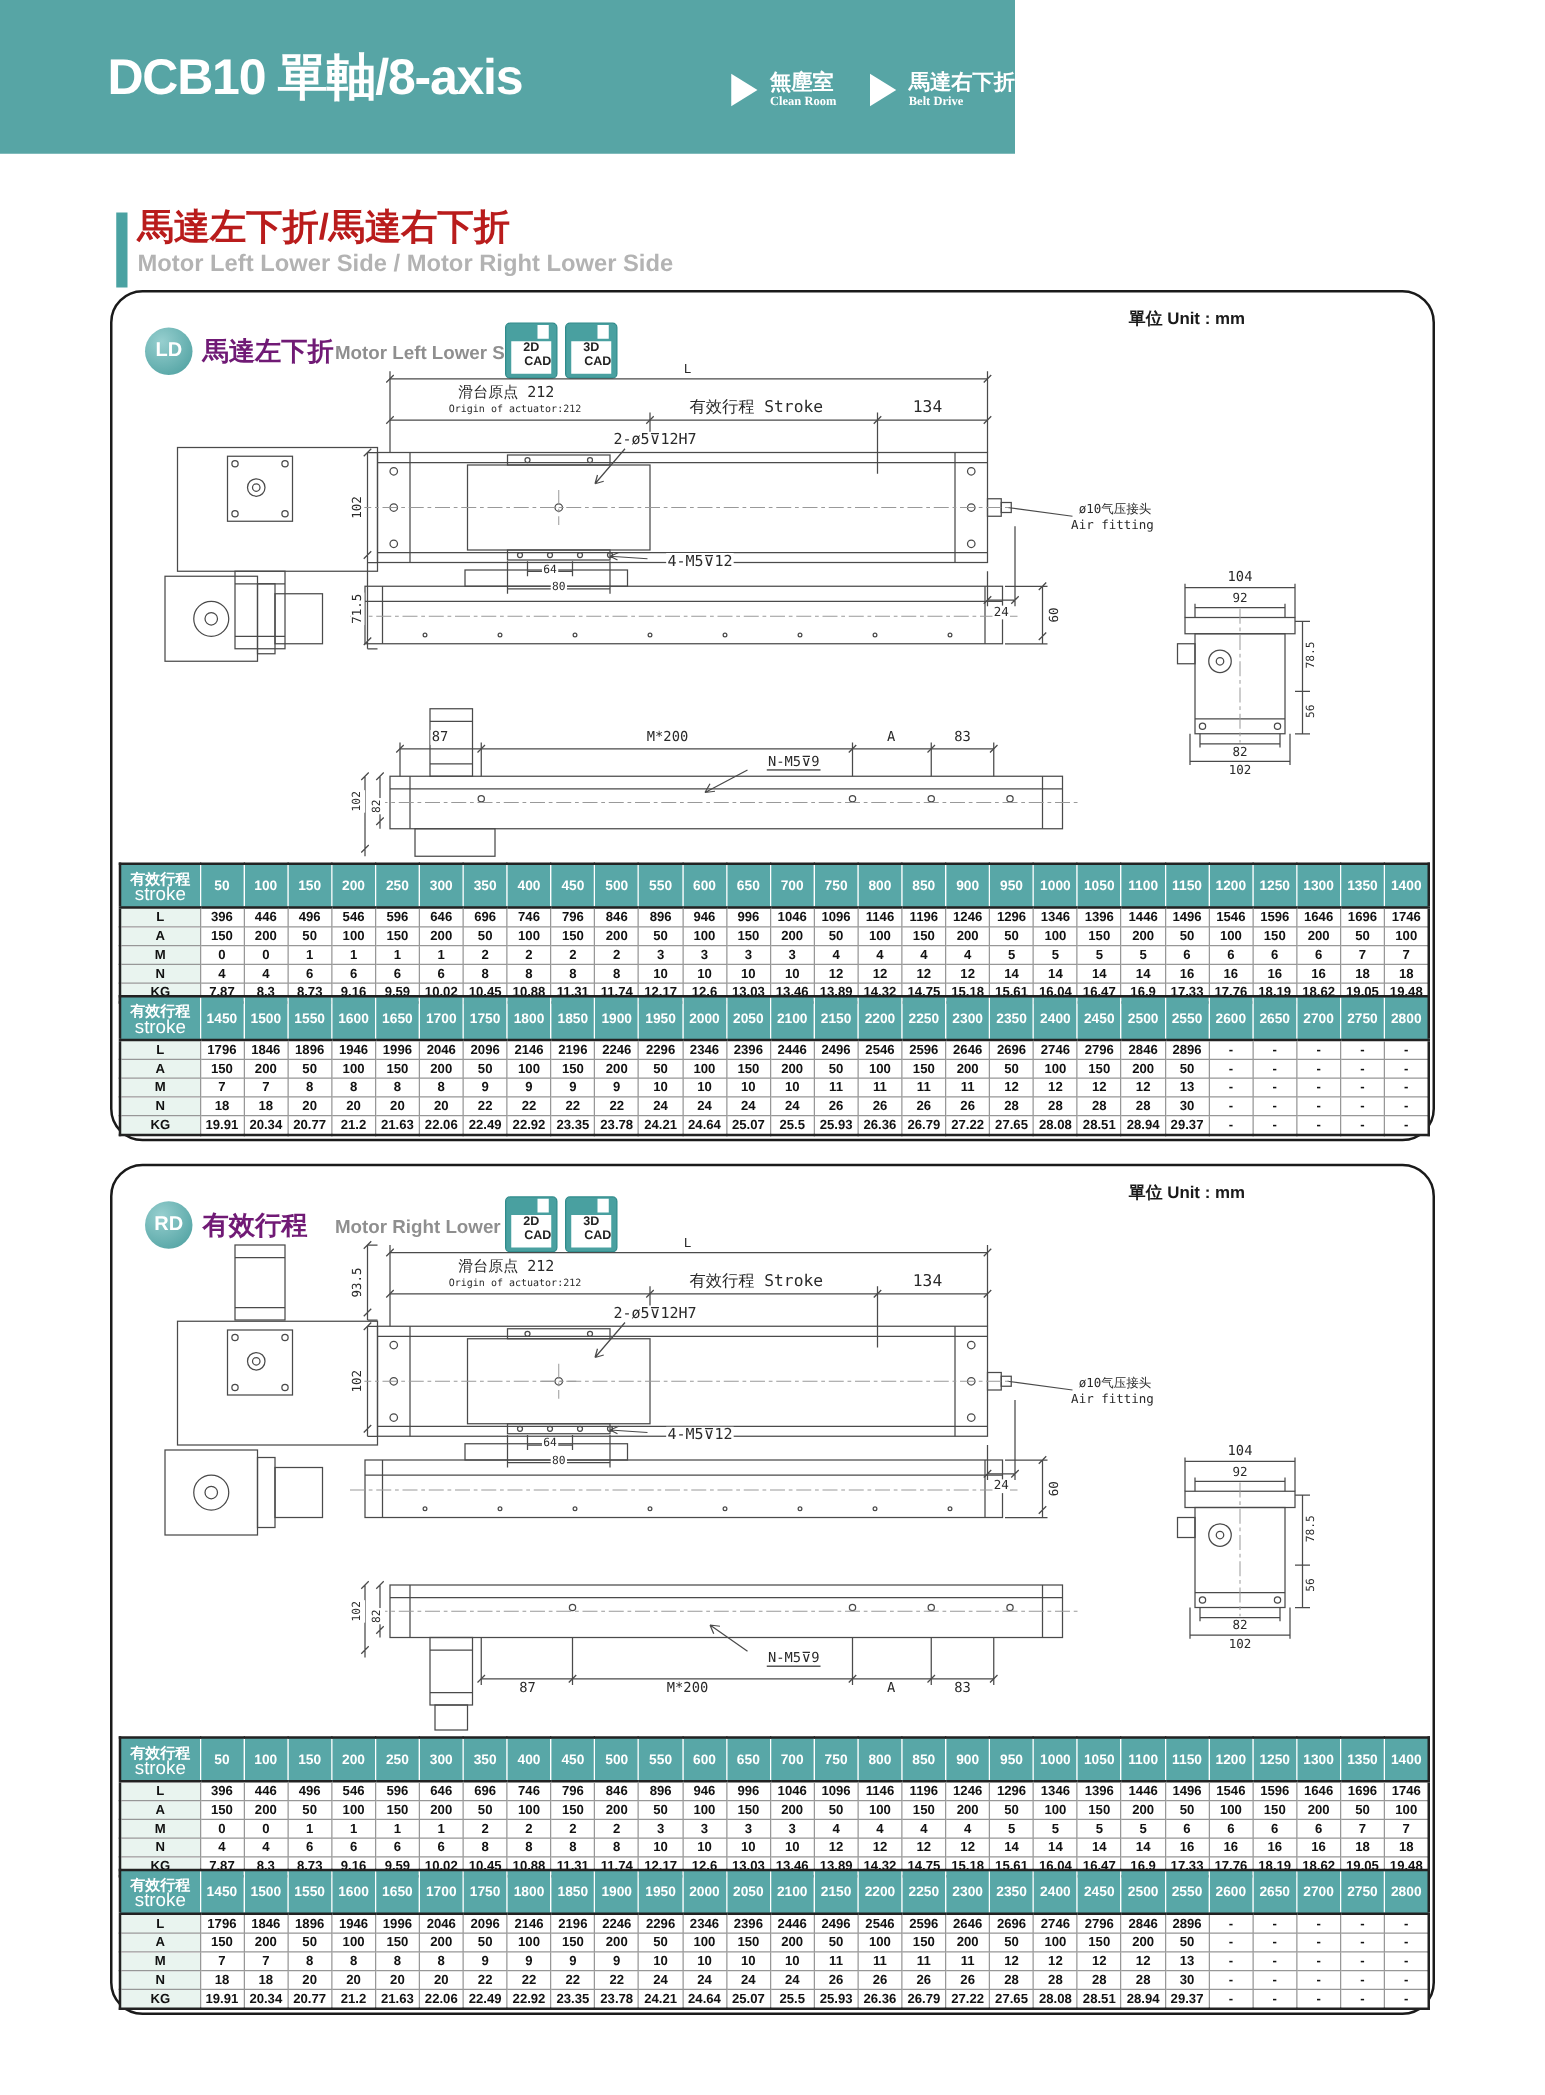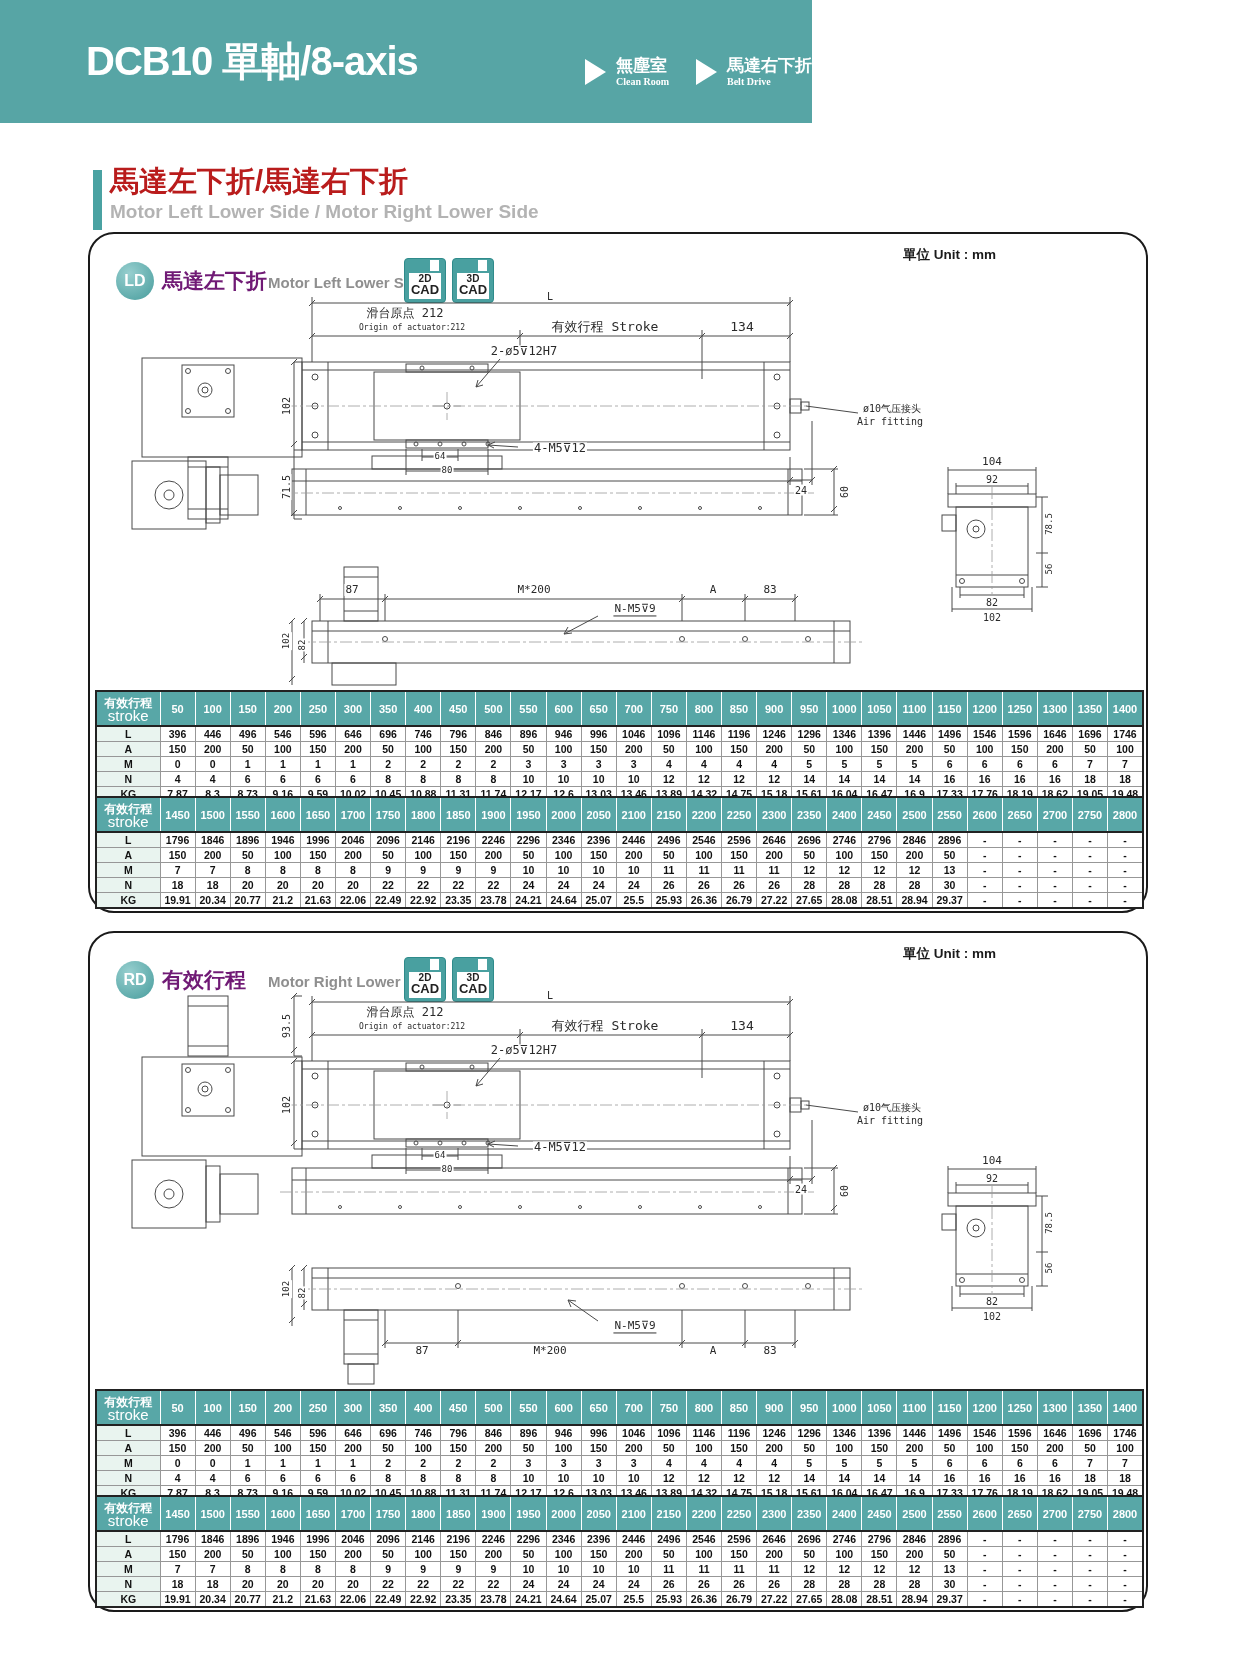--- a/index.html
+++ b/index.html
@@ -24,21 +24,21 @@
   #panel-ld{top:232px;} #panel-rd{top:931px;}
   .badge{position:absolute;left:26px;top:28px;width:38px;height:38px;border-radius:50%;
          background:radial-gradient(circle at 35% 30%,#97cfcf,#479c9c);color:#fff;font-size:16px;font-weight:bold;
          display:flex;align-items:center;justify-content:center;}
   .p-zh{position:absolute;left:72px;top:33px;font-size:21px;font-weight:bold;color:#701a75;white-space:nowrap;}
   .p-en{position:absolute;left:178px;top:40px;font-size:15px;font-weight:bold;color:#8f8f8f;white-space:nowrap;}
   .unit{position:absolute;left:813px;top:12px;font-size:13.5px;font-weight:bold;color:#1a1a1a;white-space:nowrap;}
   .cad{position:absolute;top:24px;width:42px;height:45px;background:#49a0a0;border:1.5px solid #2f8b8b;border-radius:4px;box-sizing:border-box;}
   .cad .notch{position:absolute;top:1px;right:6px;width:9px;height:11px;background:#fff;}
   .cad .lab{position:absolute;left:4px;right:4px;top:14px;bottom:3px;background:#fff;text-align:center;font-weight:bold;color:#222;}
-  .cad .l1{font-size:10px;line-height:12px;} .cad .l2{font-size:13px;line-height:10px;}
+  .cad .l1{font-size:10px;line-height:12px;} .cad .l2{font-size:10px;line-height:10px;text-align:right;}
 
   
   .draw{position:absolute;left:0;top:55px;width:1060px;height:400px;}
   .draw svg{position:absolute;left:0;top:0;}
   .ln{stroke:#4a4a4a;fill:none;stroke-width:1;}
   .cl{stroke:#999;fill:none;stroke-width:0.8;stroke-dasharray:12 3 3 3;}
   .dl{position:absolute;transform:translate(-50%,-50%);font-family:"DejaVu Sans Mono","Liberation Mono",monospace;
       color:#2a2a2a;white-space:nowrap;background:#fff;padding:0 1px;line-height:1.1;}
   .dl.rot{transform:translate(-50%,-50%) rotate(-90deg);}
   .dl.u{border-bottom:1px solid #333;}

